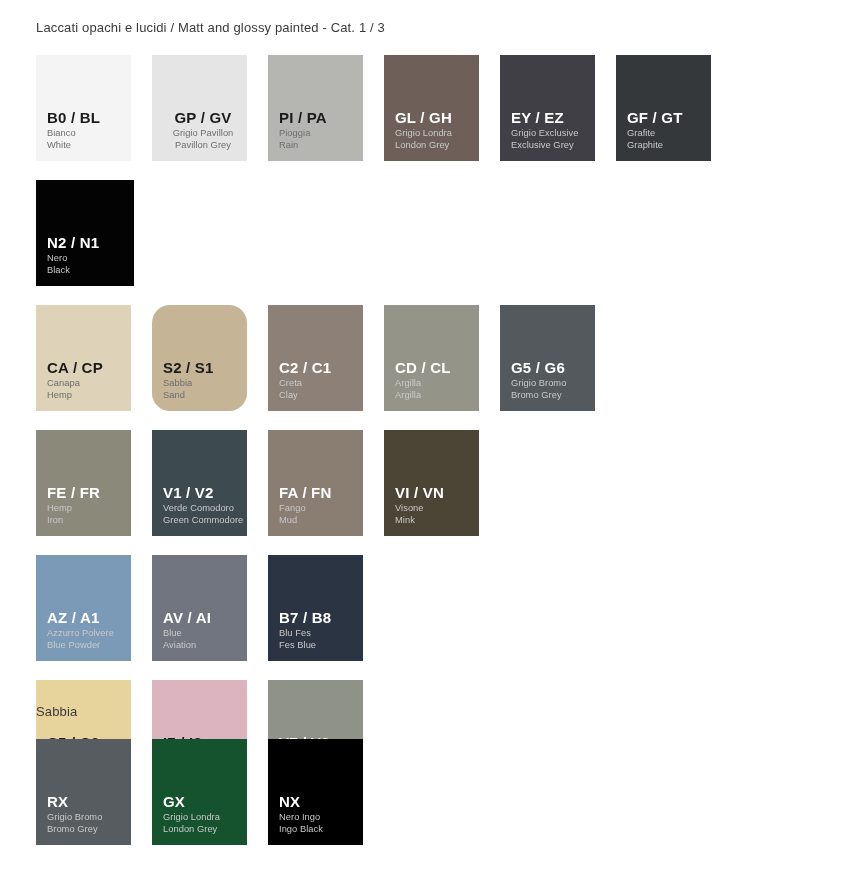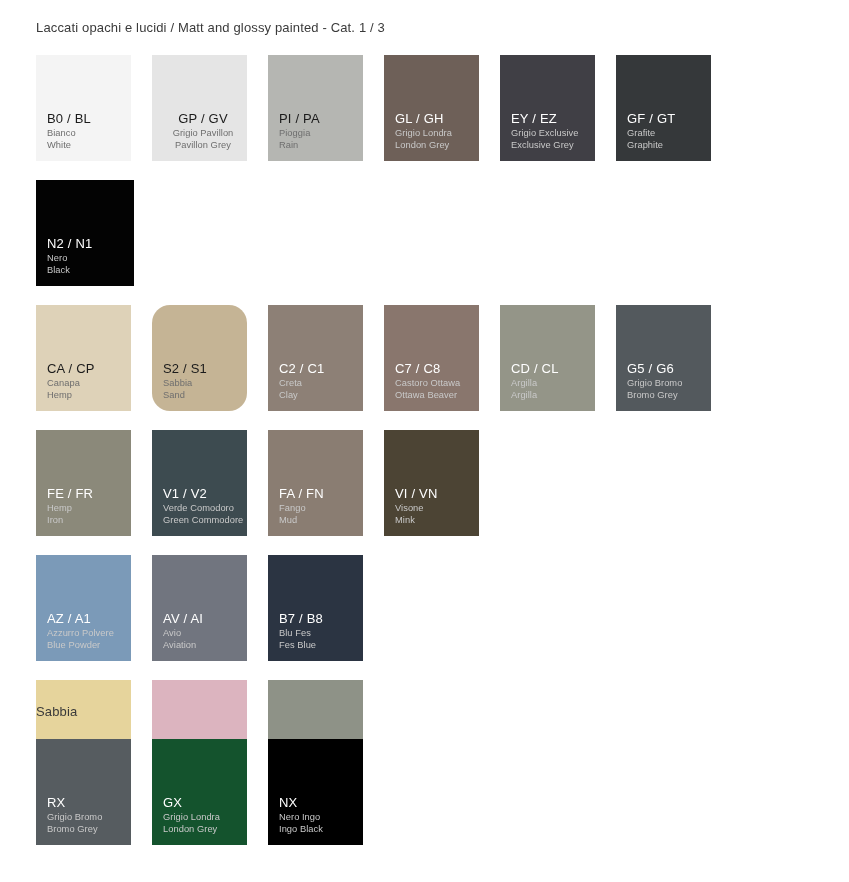--- a/index.html
+++ b/index.html
@@ -64,22 +64,22 @@
 
   .swatch-labels {
     position: absolute;
     left: 11px;
     bottom: 10px;
     right: 4px;
     line-height: 1.22;
   }
 
   .swatch-code {
-    font-size: 13px;
-    font-weight: 400;
+    font-size: 15px;
+    font-weight: 700;
     letter-spacing: 0.2px;
     white-space: nowrap;
     margin-bottom: 1px;
   }
 
   .swatch-it, .swatch-en {
     font-size: 9.3px;
     font-weight: 400;
     letter-spacing: 0.05px;
     white-space: nowrap;
@@ -169,27 +169,20 @@
           <div class="swatch-en">Sand</div>
         </div>
       </div>
       <div class="swatch text-light" style="background: rgb(141, 128, 118);">
         <div class="swatch-labels">
           <div class="swatch-code">C2 / C1</div>
           <div class="swatch-it">Creta</div>
           <div class="swatch-en">Clay</div>
         </div>
       </div>
-      <div class="swatch text-light" style="background: rgb(137, 118, 109);">
-        <div class="swatch-labels">
-          <div class="swatch-code">C7 / C8</div>
-          <div class="swatch-it">Castoro Ottawa</div>
-          <div class="swatch-en">Ottawa Beaver</div>
-        </div>
-      </div>
       <div class="swatch text-light" style="background: rgb(148, 149, 136);">
         <div class="swatch-labels">
           <div class="swatch-code">CD / CL</div>
           <div class="swatch-it">Argilla</div>
           <div class="swatch-en">Argilla</div>
         </div>
       </div>
       <div class="swatch text-light" style="background: rgb(83, 89, 93);">
         <div class="swatch-labels">
           <div class="swatch-code">G5 / G6</div>
@@ -230,21 +223,21 @@
       <div class="swatch text-light" style="background: rgb(123, 154, 184);">
         <div class="swatch-labels">
           <div class="swatch-code">AZ / A1</div>
           <div class="swatch-it">Azzurro Polvere</div>
           <div class="swatch-en">Blue Powder</div>
         </div>
       </div>
       <div class="swatch text-light" style="background: rgb(113, 117, 127);">
         <div class="swatch-labels">
           <div class="swatch-code">AV / AI</div>
-          <div class="swatch-it">Avio</div>
+          <div class="swatch-it">Blue</div>
           <div class="swatch-en">Aviation</div>
         </div>
       </div>
       <div class="swatch text-light" style="background: rgb(43, 52, 66);">
         <div class="swatch-labels">
           <div class="swatch-code">B7 / B8</div>
           <div class="swatch-it">Blu Fes</div>
           <div class="swatch-en">Fes Blue</div>
         </div>
       </div>

